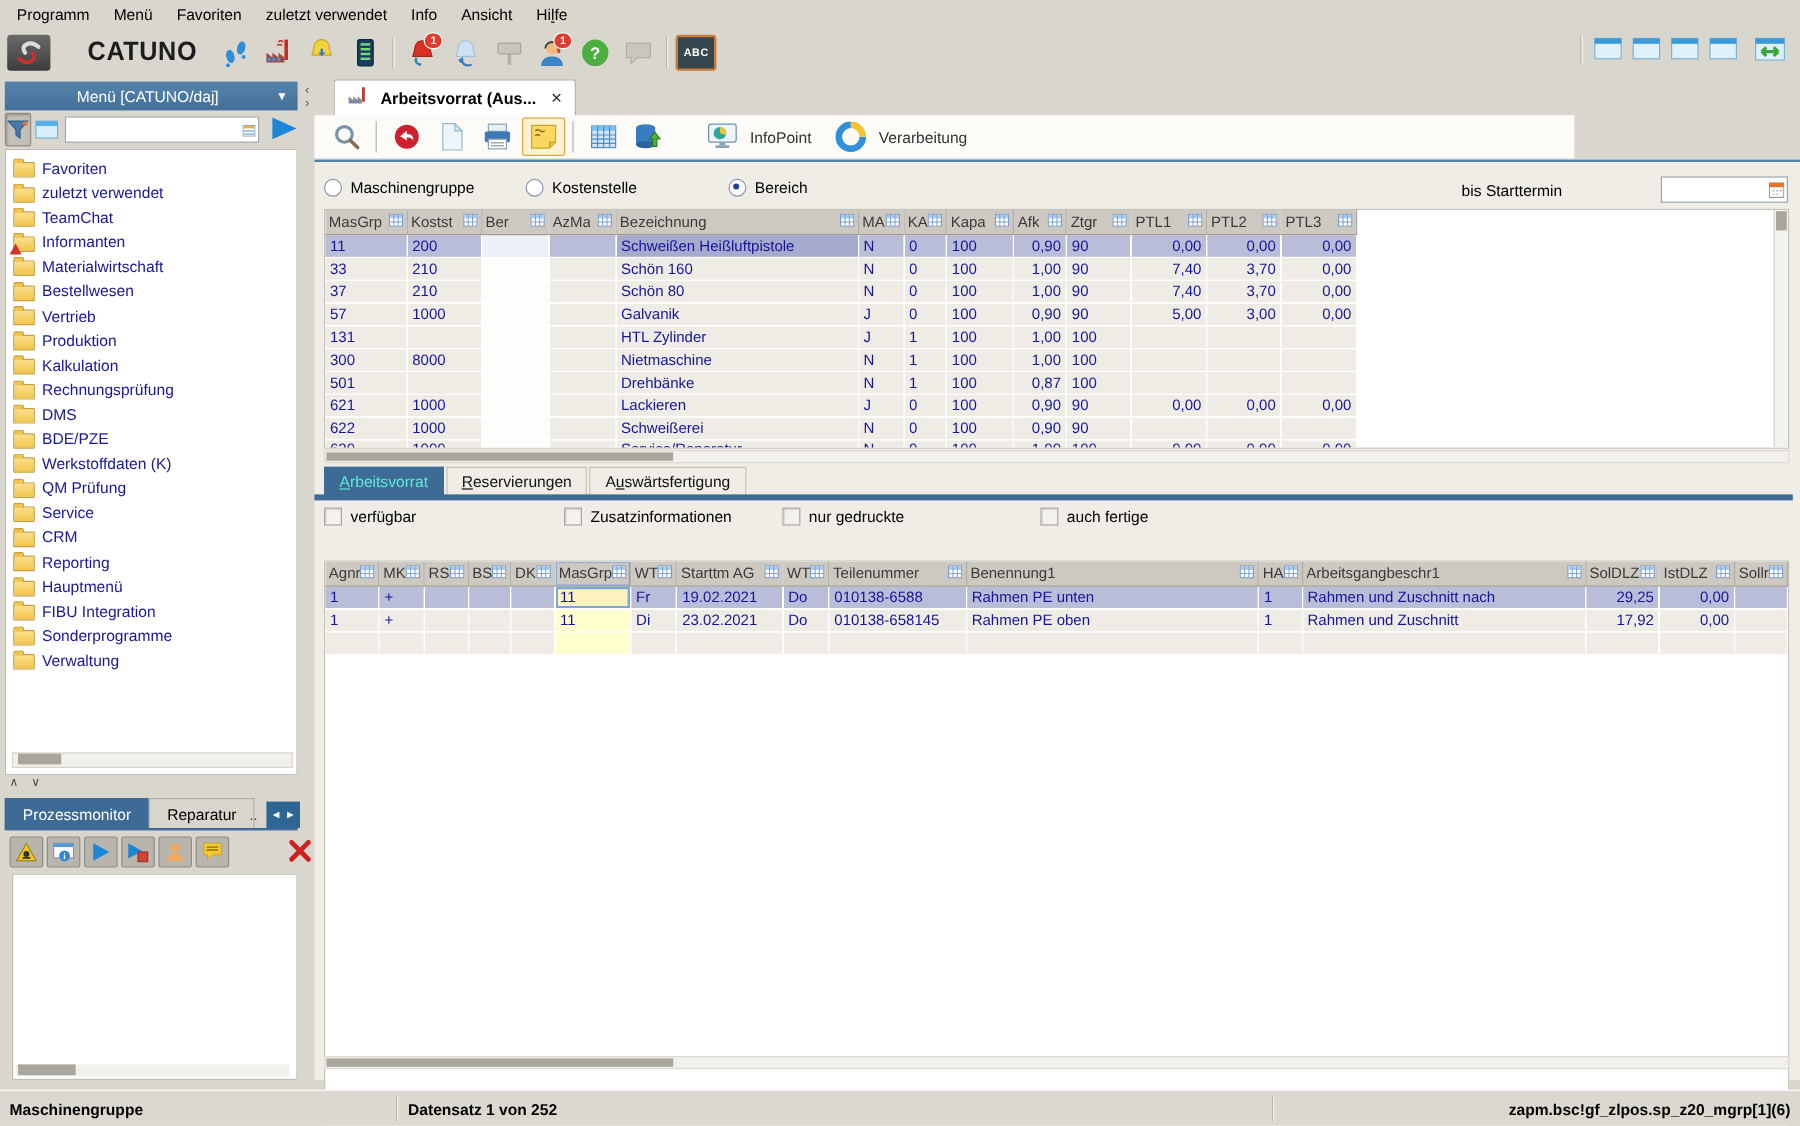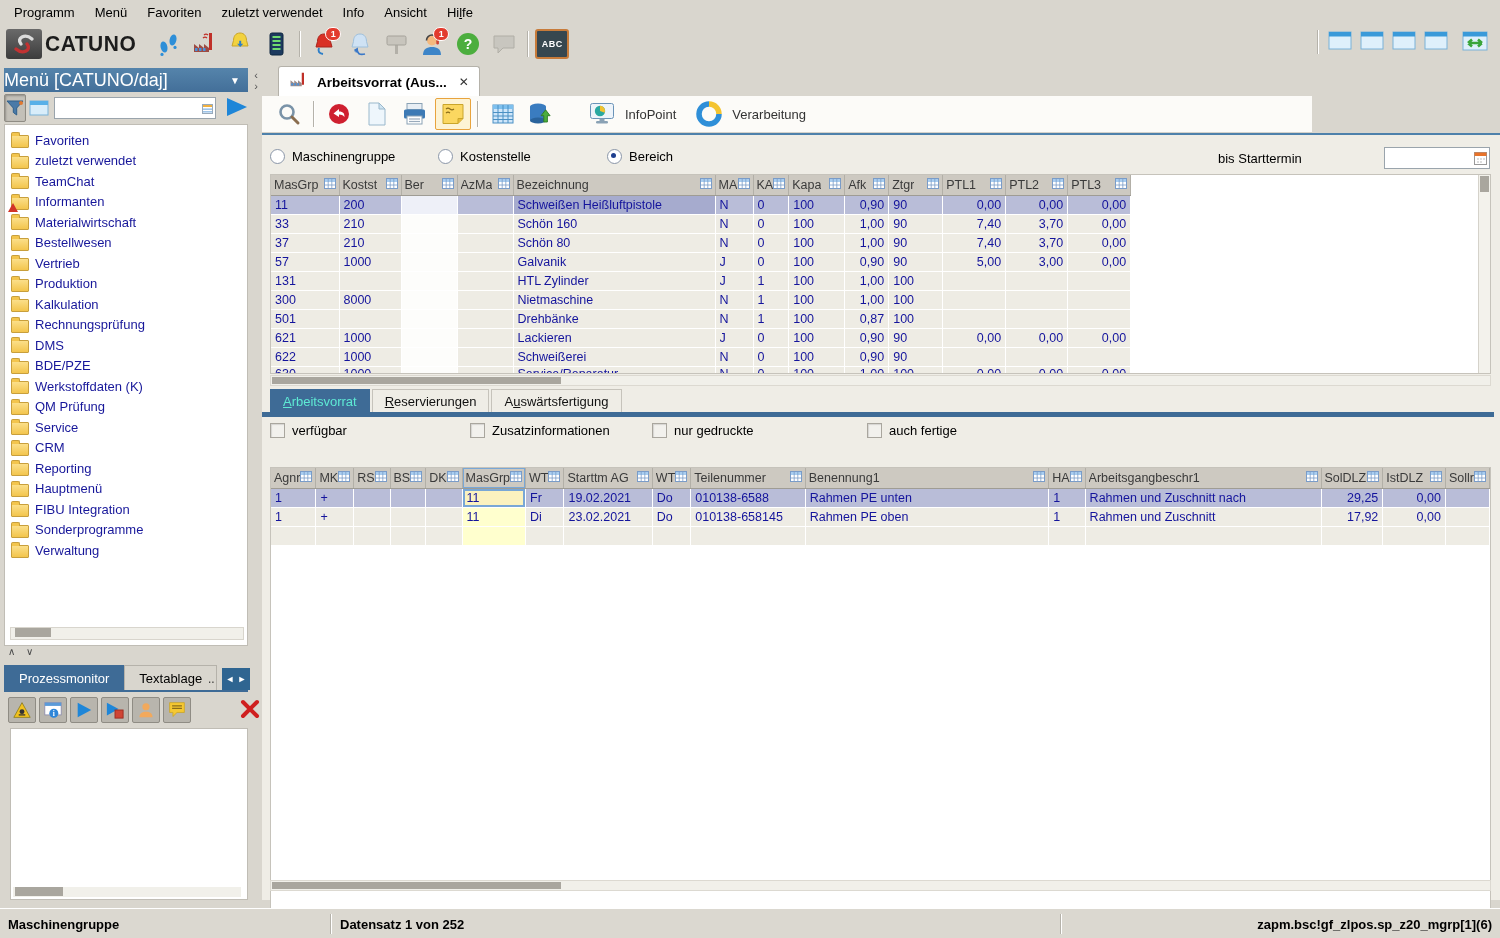--- a/index.html
+++ b/index.html
@@ -6,37 +6,37 @@
   body{width:1500px;height:938px;position:relative;overflow:hidden;
        background:#d9d6ce;font-family:"Liberation Sans",sans-serif;font-size:13px;color:#000;}
   u{text-decoration:underline;}
 
   
   #menubar{position:absolute;left:0;top:0;right:0;height:24px;display:flex;align-items:center;padding-left:4px;}
   .mi{padding:3px 10px;cursor:default;}
 
   
   #toolbar-top{position:absolute;left:0;top:24px;right:0;height:40px;display:flex;align-items:center;}
-  .logo-wrap{display:flex;align-items:center;margin-left:6px;margin-right:14px;}
+  .logo-wrap{display:flex;align-items:center;margin-left:6px;margin-right:14px;gap:28px;}
   .logo-box{width:36px;height:30px;background:linear-gradient(#6a6a6a,#3c3c3c);border-radius:3px;display:flex;align-items:center;justify-content:center;}
   .logo-text{font-size:21px;font-weight:bold;letter-spacing:0.5px;color:#1c1c1c;margin-left:3px;transform:scaleY(1.05);}
   .tbtn{width:34px;height:32px;display:flex;align-items:center;justify-content:center;position:relative;margin:0 1px;border-radius:2px;}
   .tsep{width:1px;height:26px;background:#b5b2aa;margin:0 5px;border-right:1px solid #fff;}
   .badge{position:absolute;top:-1px;right:0px;min-width:12px;height:12px;border-radius:7px;background:#e23b2e;border:1px solid #fff;
          color:#fff;font-size:9px;font-weight:bold;line-height:12px;text-align:center;padding:0 1px;}
   .abc-board{width:32px;height:26px;background:#37474f;border:2px solid #c77b3a;border-radius:3px;color:#fff;
              font-size:9px;font-weight:bold;display:flex;align-items:center;justify-content:center;letter-spacing:0.5px;}
   #win-icons{position:absolute;right:8px;top:30px;display:flex;align-items:center;}
   #win-icons .tsep{height:24px;}
   .winic{margin:0 4px;}
 
   
   #sidebar-header{position:absolute;left:4px;top:68px;width:244px;height:24px;background:linear-gradient(#5584ab,#436f99);
                   color:#fff;display:flex;align-items:center;padding:0;}
-  #sidebar-header .ttl{flex:1;padding-left:0;font-size:18px;}
+  #sidebar-header .ttl{flex:1;padding-left:24px;font-size:13px;margin-left:36px;}
   #sidebar-header .tri{padding-right:8px;font-size:10px;}
   #sidebar-filter{position:absolute;left:4px;top:94px;width:244px;height:28px;display:flex;align-items:center;}
   .sbtn{width:28px;height:26px;display:flex;align-items:center;justify-content:center;border:1px solid transparent;border-radius:2px;margin-right:2px;}
   .sbtn.pressed{background:#c3c0b8;border:1px solid #8f8c84;box-shadow:inset 1px 1px 2px rgba(0,0,0,.25);}
   .side-input-wrap{position:relative;margin-left:2px;}
   .side-input{width:138px;height:20px;border:1px solid #9aa4ac;background:#fff;font-family:"Liberation Sans",sans-serif;font-size:12px;padding:0 18px 0 4px;}
   .side-input-ic{position:absolute;right:3px;top:5px;}
   .go-arrow{margin-left:8px;}
   #tree-panel{position:absolute;left:4px;top:124px;width:244px;height:522px;background:#fff;border:1px solid #c0bdb5;box-sizing:border-box;overflow:hidden;}
   #tree-list{padding:5px 0 0 6px;}
@@ -396,21 +396,21 @@
       </div>
     </div>
   <div id="tree-hscroll">
       <div class="thumb"></div>
     </div>
 </div>
 <div id="collapse-arrows">∧ ∨</div>
 
 <div id="proc-tabs">
     <div class="ptab act">Prozessmonitor</div>
-    <div class="ptab">Textablage</div>
+    <div class="ptab">Reparatur</div>
   </div>
 <div id="proc-overflow">..</div>
 <div id="proc-nav">
     <span>◄</span>
     <span>►</span>
   </div>
 <div id="proc-underline"></div>
 <div id="proc-toolbar">
   <span class="pbtn">
     <svg width="20" height="18" viewBox="0 0 24 22">

